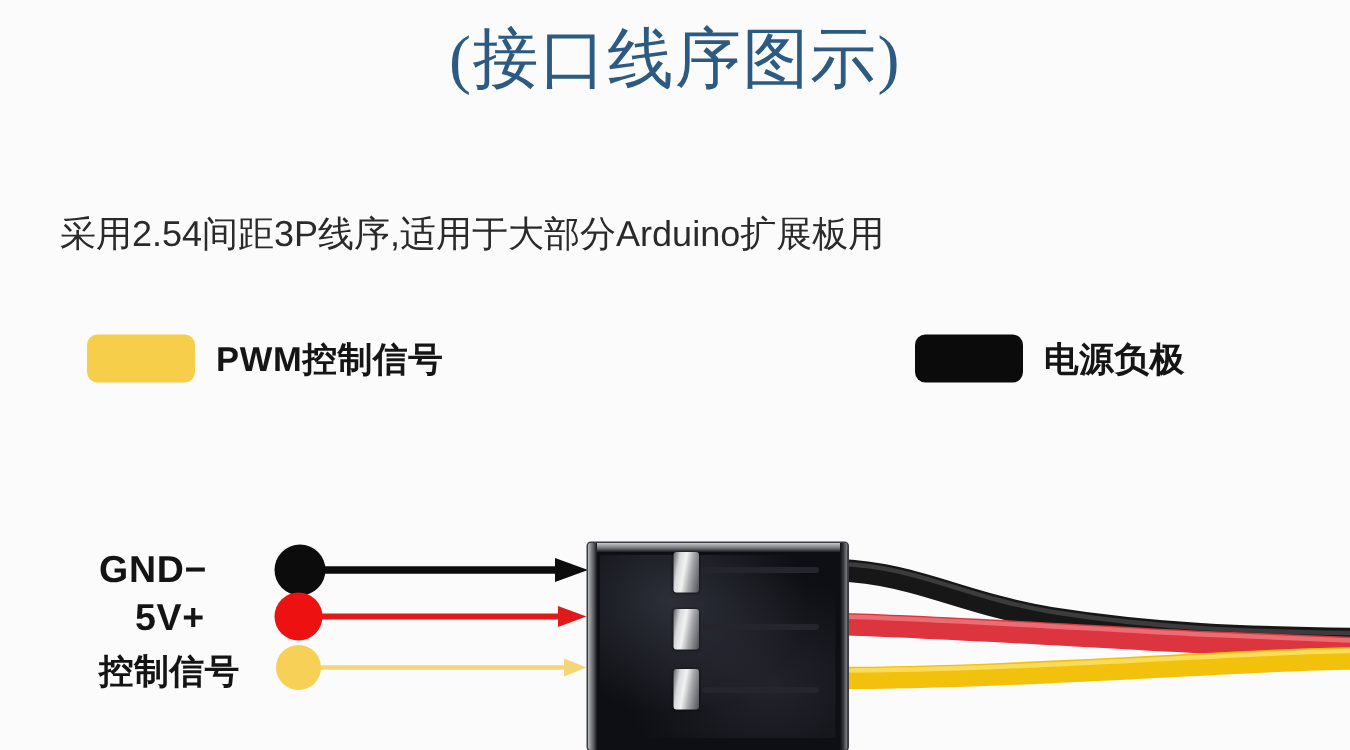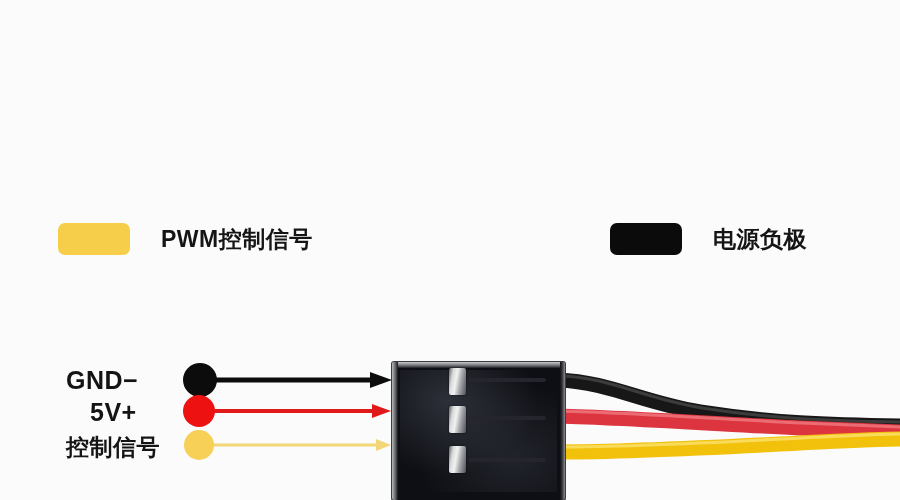--- a/index.html
+++ b/index.html
@@ -69,21 +69,21 @@
   .legend-item-1 { left: 360px; }
   .legend-item-2 { left: 610px; }
 
   .swatch {
     width: 72px;
     height: 32px;
     border-radius: 7px;
     flex: 0 0 auto;
   }
   .legend-label {
-    margin-left: 31px;
+    margin-left: 14px;
     font-family: "Liberation Sans", "DejaVu Sans", sans-serif;
     font-size: 23px;
     font-weight: bold;
     color: #151515;
     white-space: nowrap;
     letter-spacing: 0.5px;
   }
 
   
   .diagram {
@@ -182,21 +182,23 @@
     left: 0;
     top: 0;
     overflow: visible;
   }
 </style>
 </head>
 <body style="background: rgb(251, 251, 251);">
 
 <div id="page">
 
-
+  <div class="title" style="color: rgb(44, 90, 128);">(接口线序图示)</div>
+
+  <div class="subtitle" style="color: rgb(42, 42, 42);">采用2.54间距3P线序,适用于大部分Arduino扩展板用</div>
 
   <div class="legend">
 
     <div class="legend-item legend-item-0">
       <div class="swatch" id="sw0" style="background: rgb(246, 206, 74);"></div>
       <div class="legend-label">PWM控制信号</div>
     </div>
 
 
     <div class="legend-item legend-item-2">

